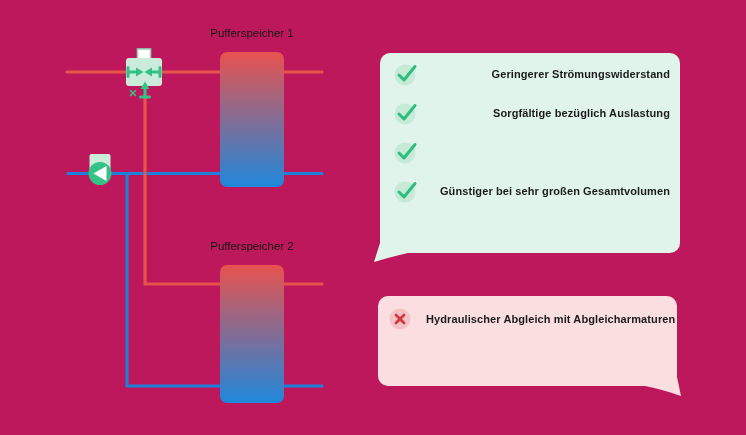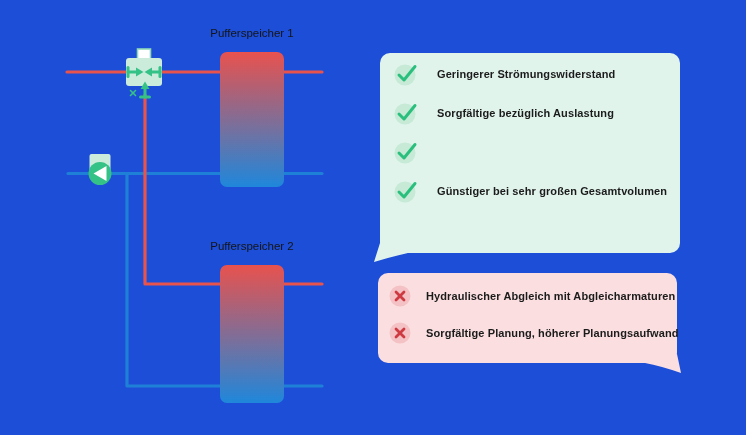--- a/index.html
+++ b/index.html
@@ -8,21 +8,21 @@
     width: 746px;
     height: 435px;
     background: #ffffff;
     overflow: hidden;
     font-family: "Liberation Sans", sans-serif;
   }
   .stage {
     position: relative;
     width: 746px;
     height: 435px;
-    background: #1d4ed8;
+    background: #be185d;
   }
   .diagram-svg {
     position: absolute;
     left: 0;
     top: 0;
   }
   
   .bubble {
     position: absolute;
     border-radius: 10px;
@@ -31,21 +31,21 @@
   .bubble-green {
     left: 380px;
     top: 53px;
     width: 300px;
     height: 200px;
     background: #e0f4ec;
     padding: 1px 10px 4px 14px;
   }
   .bubble-pink {
     left: 378px;
-    top: 273px;
+    top: 296px;
     width: 299px;
     height: 90px;
     background: #fbdfe0;
     padding: 4px 10px 4px 11px;
   }
   .bubble-tail {
     position: absolute;
     pointer-events: none;
   }
   .tail-green {
@@ -56,20 +56,21 @@
   }
   .tail-pink {
     right: -10px;
     bottom: -13px;
     width: 45px;
     height: 25px;
   }
   .row {
     display: flex;
     align-items: center;
+    justify-content: space-between;
   }
   .bubble-green .row { height: 39px; gap: 19px; }
   .bubble-pink  .row { height: 37px; gap: 15px; }
   .row .txt {
     font-size: 11px;
     font-weight: 600;
     color: #1b1b1b;
     letter-spacing: 0.1px;
     white-space: nowrap;
   }
@@ -180,23 +181,15 @@
     </svg>
 
     <div class="row">
       <svg class="icn" width="22" height="22" viewBox="0 0 22 22">
         <circle cx="11" cy="11" r="10.5" fill="#f4c2c4"></circle>
         <line x1="7" y1="7" x2="15" y2="15" stroke="#ce3a42" stroke-width="2.8" stroke-linecap="round"></line>
         <line x1="15" y1="7" x2="7" y2="15" stroke="#ce3a42" stroke-width="2.8" stroke-linecap="round"></line>
       </svg>
       <span class="txt">Hydraulischer Abgleich mit Abgleicharmaturen</span>
     </div>
-    <div class="row">
-      <svg class="icn" width="22" height="22" viewBox="0 0 22 22">
-        <circle cx="11" cy="11" r="10.5" fill="#f4c2c4"></circle>
-        <line x1="7" y1="7" x2="15" y2="15" stroke="#ce3a42" stroke-width="2.8" stroke-linecap="round"></line>
-        <line x1="15" y1="7" x2="7" y2="15" stroke="#ce3a42" stroke-width="2.8" stroke-linecap="round"></line>
-      </svg>
-      <span class="txt">Sorgfältige Planung, höherer Planungsaufwand</span>
-    </div>
   </div>
 
 </div>
 
 </body></html>

